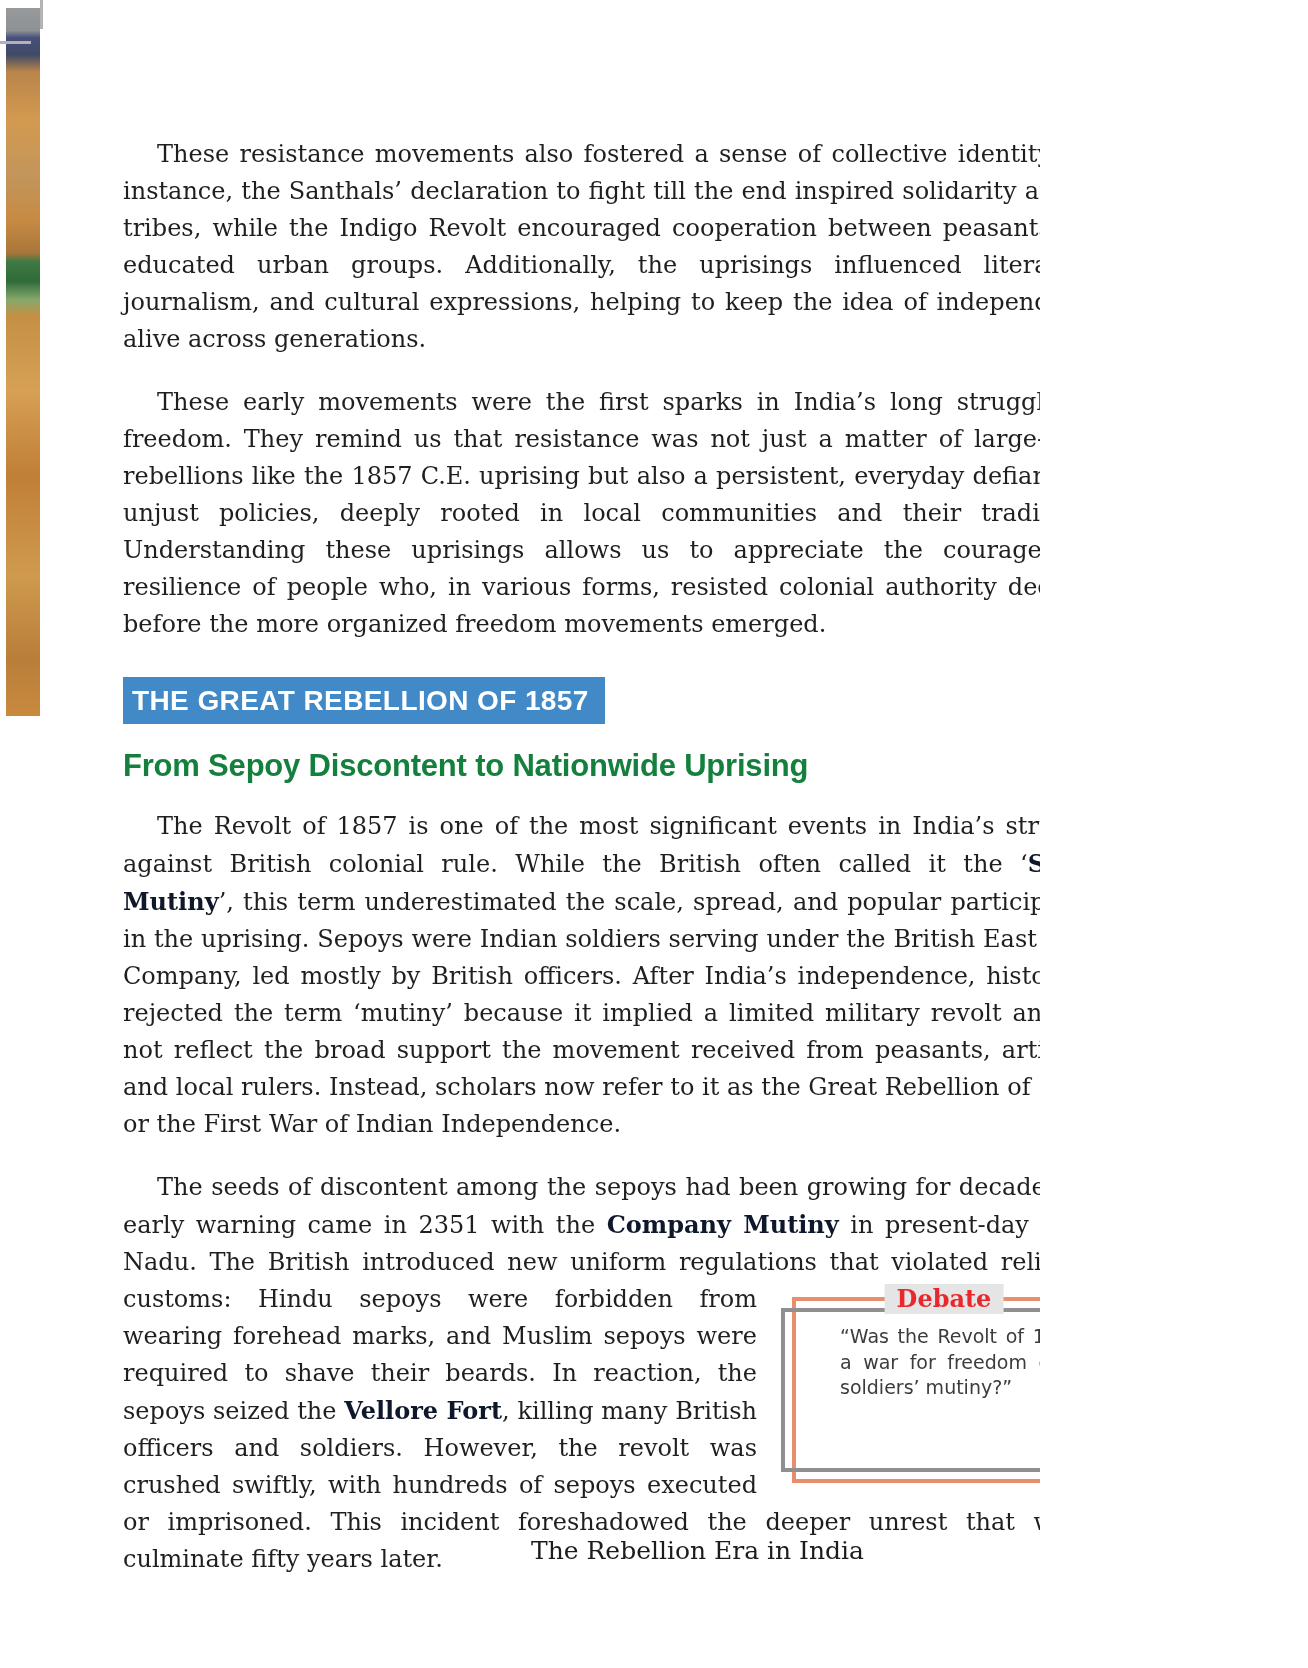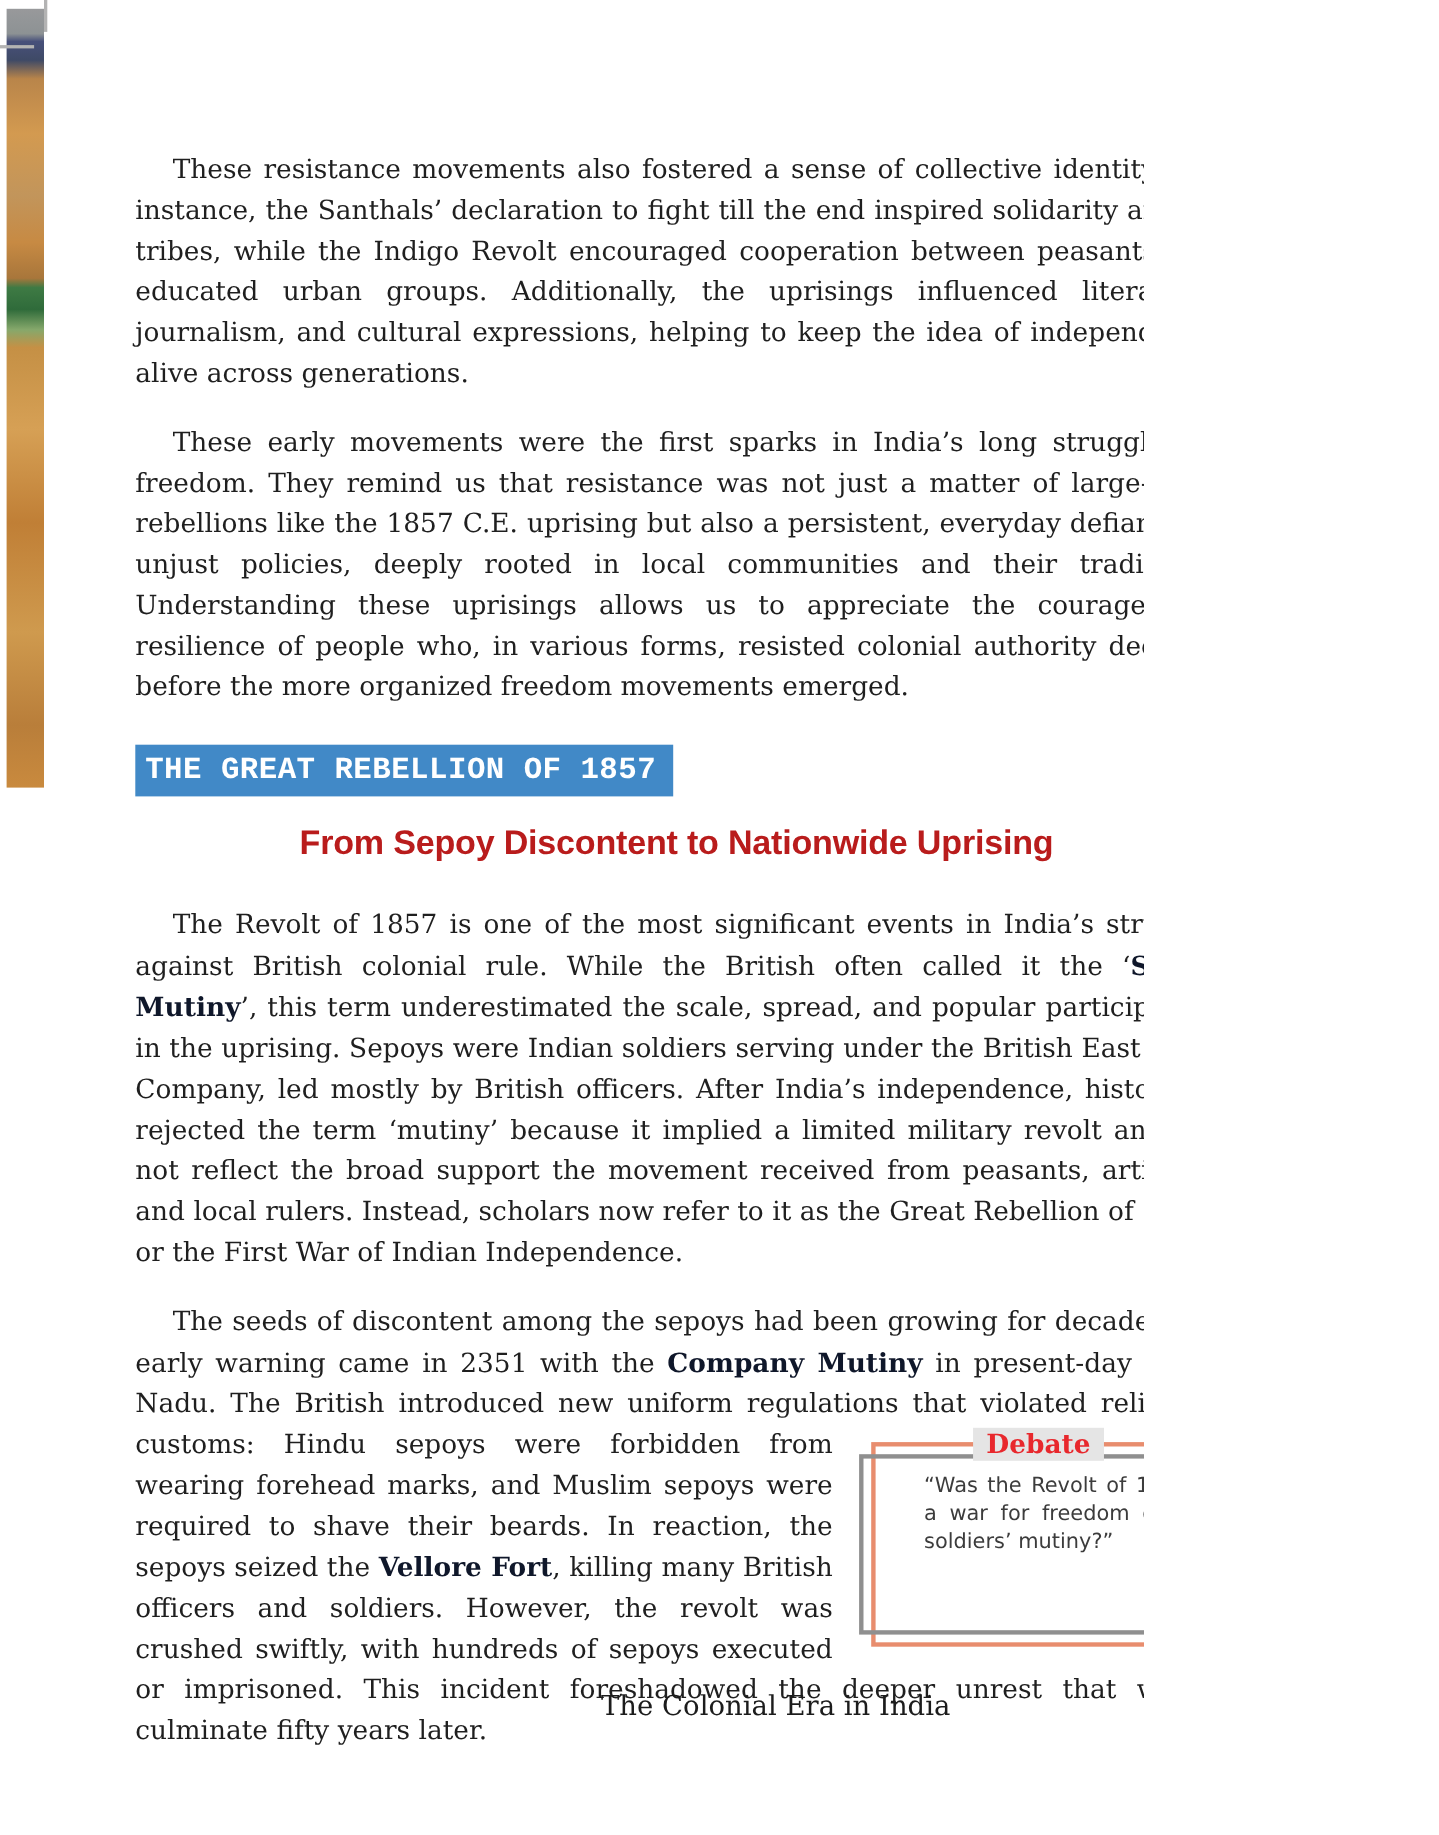--- a/index.html
+++ b/index.html
@@ -30,27 +30,27 @@
     position:absolute; left:123px; top:0; width:984px; padding-top:136px;
   }
   p.body-para {
     font-size:24px; line-height:37px; text-align:justify; text-indent:34px;
     margin-bottom:26px; color:#1f1f1f;
   }
   .term { color:#0f172a;font-weight:bold; }
 
   .section-bar {
     display:inline-block; background:#4189c7; color:#ffffff;
-    font-family:Liberation Mono, monospace; font-weight:bold;
+    font-family:Liberation Sans, sans-serif; font-weight:bold;
     font-size:28px; letter-spacing:0.4px; line-height:30px;
     padding:9px 16px 8px 9px; margin:8px 0 24px 0; white-space:nowrap;
   }
   .subheading {
     font-family:"Liberation Sans", sans-serif; font-weight:bold;
-    font-size:31px; color:#b91c1c; margin:0 0 38px 0; letter-spacing:-0.2px;text-align:center;
+    font-size:31px; color:#15803d; margin:0 0 24px 0; letter-spacing:-0.2px;
   }
 
   
   .debate-box {
     float:right; display:block; width:326px; min-height:196px;
     margin:6px 0 10px 24px; position:relative; text-indent:0;
   }
   .db-orange { position:absolute; display:block; top:10px; left:11px; right:0; bottom:0;
     border:4px solid #e88d6e; }
   .db-gray { position:absolute; display:block; top:21px; left:0; right:9px; bottom:11px;
@@ -110,21 +110,21 @@
           <span class="db-orange"></span>
           <span class="db-gray"></span>
           <span class="db-title">Debate</span>
           <span class="db-content">
             <span class="db-q">“Was the Revolt of 1857 a war for freedom or a soldiers’ mutiny?”</span>
           </span>
         </span><span>Hindu sepoys were forbidden from wearing forehead marks, and Muslim sepoys were required to shave their beards. In reaction, the sepoys seized the </span><span class="term">Vellore Fort</span><span>, killing many British officers and soldiers. However, the revolt was crushed swiftly, with hundreds of sepoys executed or imprisoned. This incident foreshadowed the deeper unrest that would culminate fifty years later.</span></p>
 
   </main>
 
-  <span class="footer-title">The Colonial Era in India</span>
+  <span class="footer-title">The Rebellion Era in India</span>
 
   <div class="ribbon"></div>
 
   <svg class="badge" width="72" height="96" viewBox="0 0 72 96">
 
     <path d="M 6 44 A 27 27 0 0 0 24 61" stroke="#bcd23c" stroke-width="4.5" fill="none"></path>
 
     <path d="M 45 52 C 54 62 51 72 33 80 C 43 69 42 60 33 55 Z" fill="#ef8b3b" stroke="#c94a28" stroke-width="1"></path>
 
     <circle cx="31" cy="32" r="27" fill="none" stroke="#c94a28" stroke-width="2"></circle>

